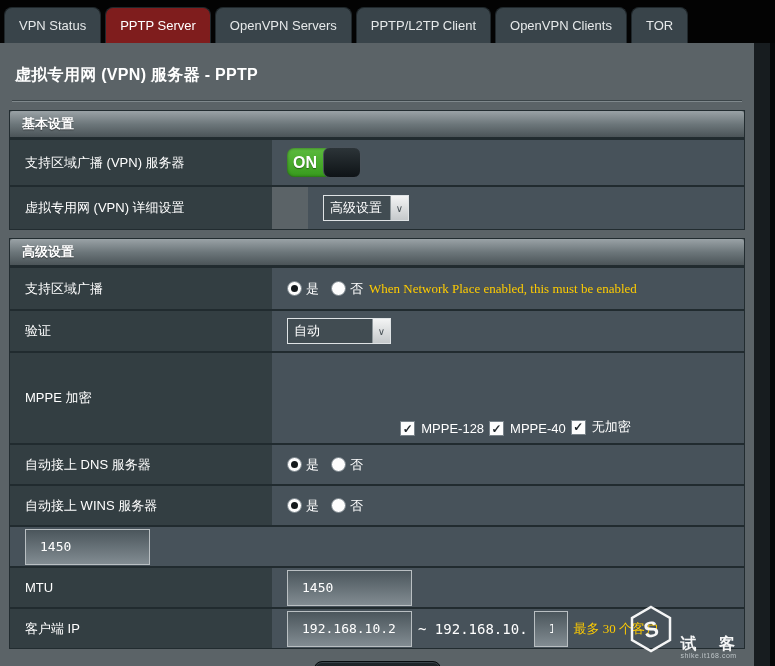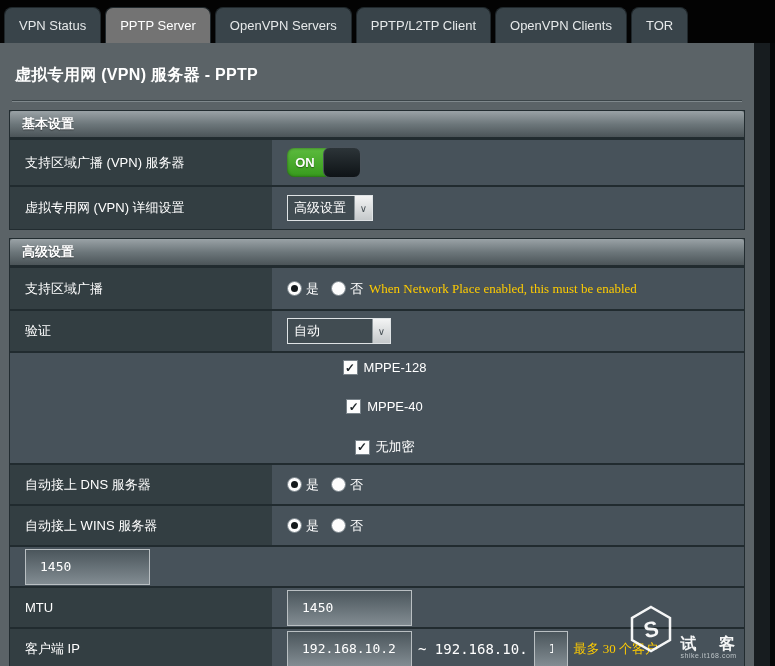--- a/index.html
+++ b/index.html
@@ -11,21 +11,21 @@
   .tabbar{
     height:43px;background:#030303;display:flex;align-items:flex-end;
     padding-left:4px;gap:4px;
   }
   .tab{
     height:35px;padding:0 14px;display:flex;align-items:center;
     background:#39444a;color:#e6e9ea;font-size:13px;
     border-radius:8px 8px 0 0;cursor:pointer;white-space:nowrap;
     border:1px solid #20282c;border-bottom:none;
   }
-  .tab.active{background:#737373;color:#fff;}
+  .tab.active{background:#7f1d1d;color:#fff;}
   
   .main-row{display:flex;height:623px;}
   .content{
     flex:1;background:#5b6367;position:relative;
   }
   .edge-strip{width:16px;background:#171c1f;border-right:5px solid #050607;}
   .page-title{
     color:#fff;font-size:16px;font-weight:bold;
     padding:22px 0 0 15px;letter-spacing:0.3px;
   }
@@ -47,32 +47,32 @@
   .row{display:flex;border-top:2px solid #212b2f;}
   .row:first-of-type{border-top:none;}
   .cell-label{
     width:262px;min-width:262px;background:#333e42;color:#fff;font-size:13px;
     padding:0 10px 0 15px;display:flex;align-items:center;box-sizing:border-box;
   }
   .cell-value{
     flex:1;background:#47525a;display:flex;align-items:center;
     padding-left:15px;color:#fff;font-size:13px;
   }
-  .h45{min-height:45px;} .h42{min-height:42px;} .h41{min-height:41px;}
+  .h45{min-height:45px;} .h42{min-height:42px;gap:36px;} .h41{min-height:41px;}
   .h40{min-height:40px;} .h39{min-height:39px;} .h76{min-height:76px;}
   
   .toggle{
     width:72px;height:29px;border-radius:7px;position:relative;cursor:pointer;
     background:linear-gradient(180deg,#5cbb3e,#379a1c);
     box-shadow:inset 0 0 3px rgba(0,0,0,.5);
   }
   .toggle .on-label{
     position:absolute;left:0;top:0;width:36px;height:29px;
     display:flex;align-items:center;justify-content:center;
-    color:#fff;font-weight:bold;font-size:13px;text-shadow:0 1px 1px rgba(0,0,0,.4);
+    color:#fff;font-weight:bold;font-size:16px;text-shadow:0 1px 1px rgba(0,0,0,.4);
   }
   .toggle .knob{
     position:absolute;right:-2px;top:-1px;width:38px;height:31px;
     background:linear-gradient(180deg,#2c3438,#0e1316);
     border:1px solid #49525a;border-radius:7px;box-sizing:border-box;
   }
   .sel{
     height:24px;background:#414c52;border:1px solid #dfe3e5;
     display:inline-flex;align-items:stretch;cursor:pointer;
   }
@@ -95,22 +95,22 @@
     content:"";position:absolute;left:3px;top:3px;width:7px;height:7px;
     background:#14191c;border-radius:50%;
   }
   .radio-lbl{margin-right:12px;}
   .cb{
     width:13px;height:13px;background:#fdfdfd;border:1px solid #79838a;
     display:inline-flex;align-items:center;justify-content:center;
     margin-right:6px;cursor:pointer;flex:none;
   }
   .cb::before{content:"✓";font-size:12px;font-weight:bold;color:#1d2428;line-height:1;}
-  .mppe-col{flex-direction:column;align-items:center;justify-content:center;
-    gap:24px;padding-top:7px;padding-bottom:7px;}
+  .mppe-col{flex-direction:row;align-items:flex-end;justify-content:center;
+    gap:5px;padding-top:7px;padding-bottom:7px;}
   .mppe-line{display:flex;align-items:center;}
   .field{
     width:125px;height:36px;box-sizing:border-box;
     background:linear-gradient(180deg,#4b565c,#828c92);
     border:1px solid #b9bfc2;color:#fff;padding:1px 14px;
     font-family:"DejaVu Sans Mono",monospace;font-size:13px;
   }
   .field.small{width:34px;}
   .note{color:#ffcc00;font-family:Liberation Serif, serif;font-size:13px;margin-left:6px;white-space:nowrap;}
   .ip-sep{font-family:"DejaVu Sans Mono",monospace;font-size:14px;margin:0 6px;white-space:nowrap;}
@@ -191,20 +191,21 @@
         <div class="cell-label h40">验证</div>
         <div class="cell-value h40">
           <div class="sel w2">
             <span class="sel-txt">自动</span>
             <span class="arrow">∨</span>
           </div>
         </div>
       </div>
 
       <div class="row h76">
+        <div class="cell-label h76">MPPE 加密</div>
         <div class="cell-value h76 mppe-col">
           <div class="mppe-line">
             <span class="cb"></span>
             <span>MPPE-128</span>
           </div>
           <div class="mppe-line">
             <span class="cb"></span>
             <span>MPPE-40</span>
           </div>
           <div class="mppe-line">

